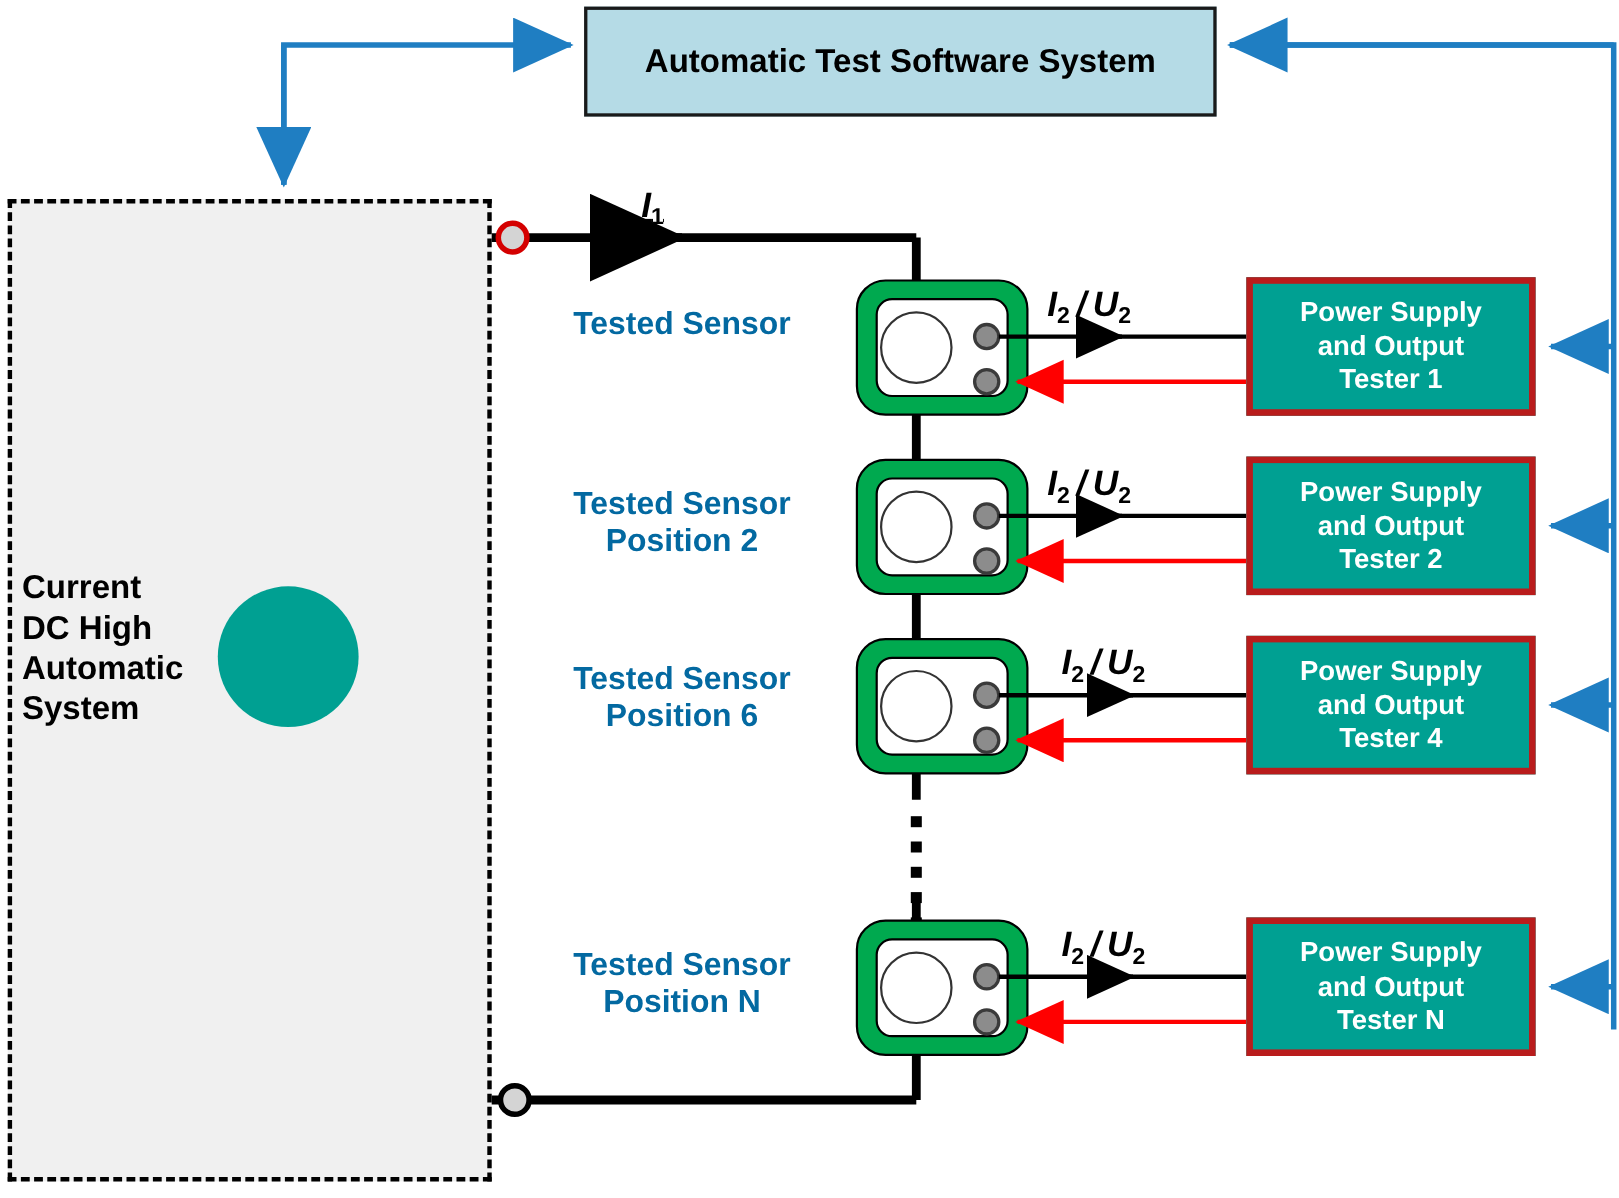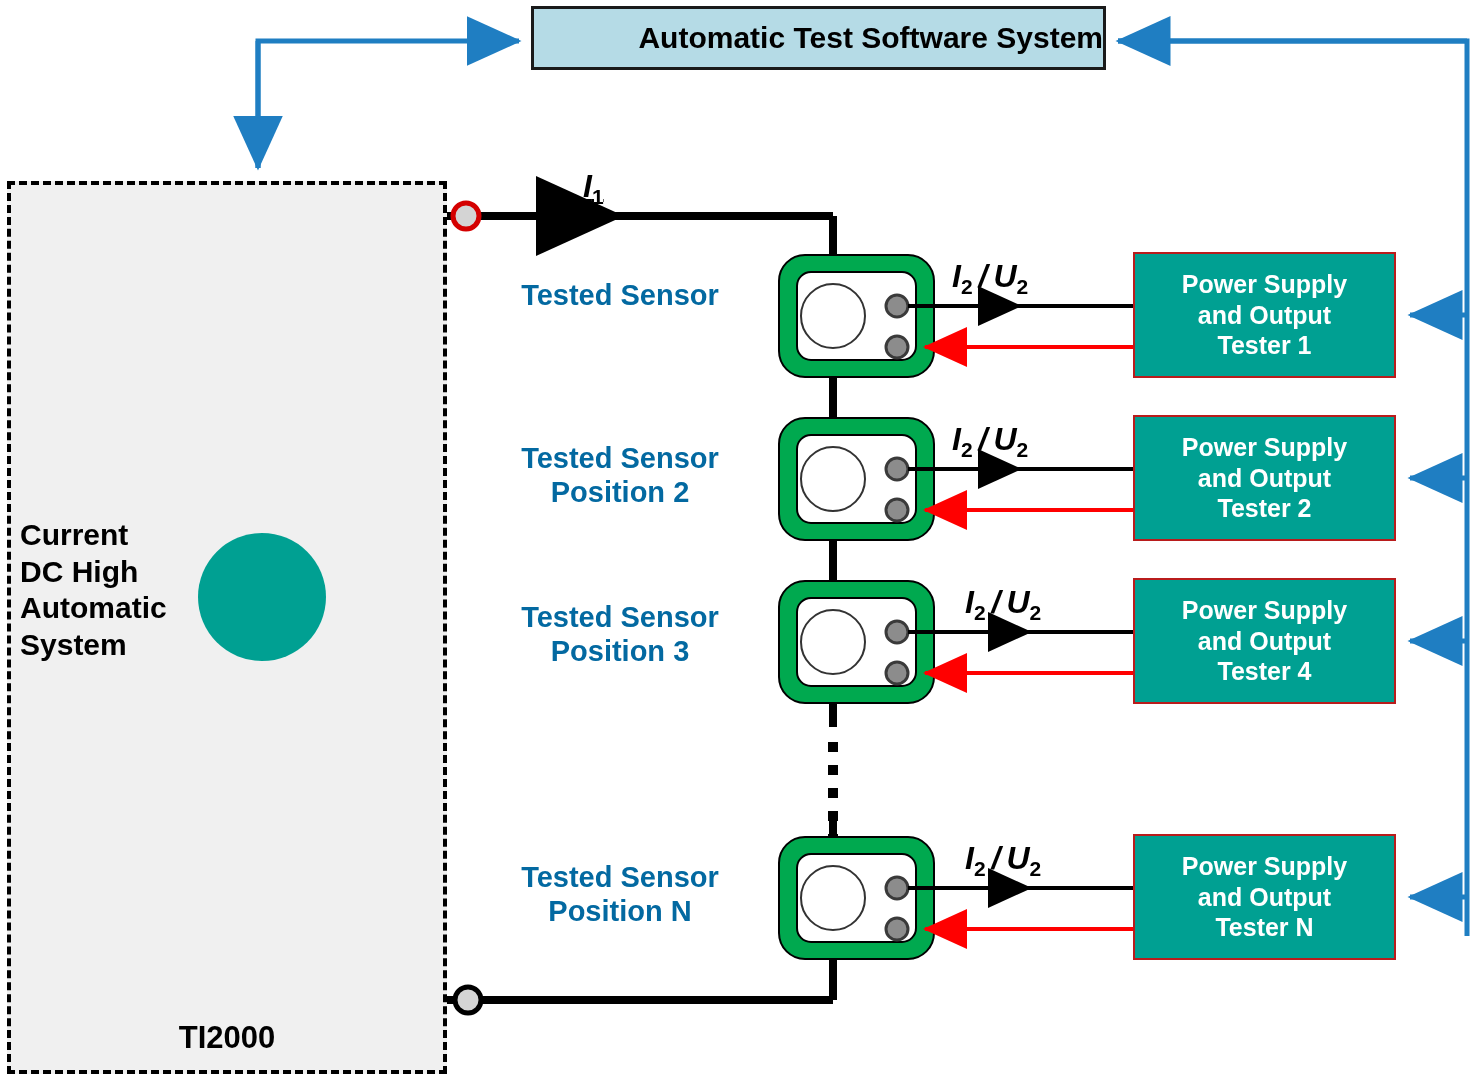--- a/index.html
+++ b/index.html
@@ -3,23 +3,23 @@
 <meta charset="utf-8">
 <title>Automatic Test System Diagram</title>
 <style>
   html,body{margin:0;padding:0;background:#ffffff;}
   body{font-family:"Liberation Sans", sans-serif;}
   #stage{position:relative;width:1472px;height:1089px;background:#fff;overflow:hidden;}
   #svgroot{position:absolute;left:0;top:0;width:1472px;height:1089px;}
 
   
   .atss-box{
-    position:absolute;left:531px;top:6px;width:575px;height:64px;
+    position:absolute;left:531px;top:6px;width:575px;height:100px;
     background:#b5dbe6;border:3px solid #1a1a1a;box-sizing:border-box;
-    display:flex;align-items:center;justify-content:flex-end;
+    display:flex;align-items:center;justify-content:center;
   }
   .atss-box .t{font-size:30px;font-weight:bold;color:#000;white-space:nowrap;}
 
   
   .ti-box{
     position:absolute;left:7px;top:181px;width:440px;height:893px;
     background:#f0f0f0;border:4px dashed #000;box-sizing:border-box;
   }
   .ti-name{
     position:absolute;left:7px;top:1020px;width:440px;text-align:center;
@@ -38,21 +38,21 @@
 
   
   .sensor-label{
     position:absolute;width:300px;text-align:center;
     font-size:29px;font-weight:bold;color:#0369a1;line-height:1.18;
   }
 
   
   .tester{
     position:absolute;left:1133px;width:263px;
-    background:#00a092;border:2px solid #b91c1c;box-sizing:border-box;
+    background:#00a092;border:6px solid #b91c1c;box-sizing:border-box;
     color:#ffffff;font-size:25px;font-weight:bold;line-height:1.22;
     display:flex;align-items:center;justify-content:center;text-align:center;
   }
 
   
   .ilab{position:absolute;font-size:32px;font-weight:bold;font-style:italic;color:#000;white-space:nowrap;}
   .ilab sub{font-size:21px;font-style:normal;font-weight:bold;vertical-align:baseline;position:relative;top:7px;}
   .ilab .sl{font-style:italic;font-weight:bold;}
 </style>
 </head>
@@ -174,36 +174,35 @@
 
   <div class="src-circle"></div>
 
   <div class="src-text">
     <div>Current</div>
     <div>DC High</div>
     <div>Automatic</div>
     <div>System</div>
   </div>
 
-  <div class="ti-name">TI2000</div>
 
   <div class="ilab" style="left:583px;top:168px;text-decoration:underline;">
     <span class="sl">I</span><sub>1</sub>
   </div>
 
   <div class="sensor-label" style="left:470px;top:278px;">
     <div>Tested Sensor</div>
   </div>
   <div class="sensor-label" style="left:470px;top:441px;">
     <div>Tested Sensor</div>
     <div>Position 2</div>
   </div>
   <div class="sensor-label" style="left:470px;top:600px;">
     <div>Tested Sensor</div>
-    <div>Position 3</div>
+    <div>Position 6</div>
   </div>
   <div class="sensor-label" style="left:470px;top:860px;">
     <div>Tested Sensor</div>
     <div>Position N</div>
   </div>
 
   <div class="ilab" style="left:952px;top:258px;">
     <span class="sl">I</span><sub>2</sub><span class="sl" style="padding:0 6px;">/</span><span class="sl">U</span><sub>2</sub>
   </div>
   <div class="ilab" style="left:952px;top:421px;">

